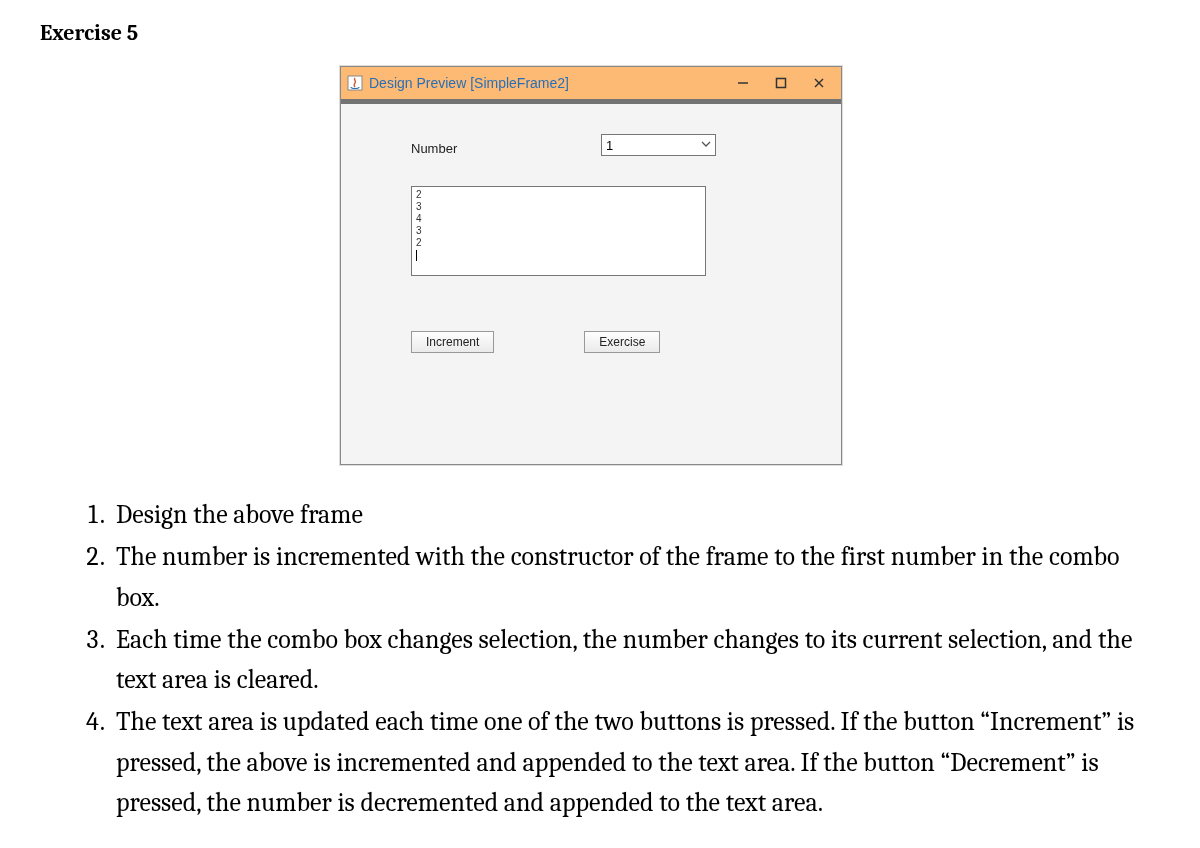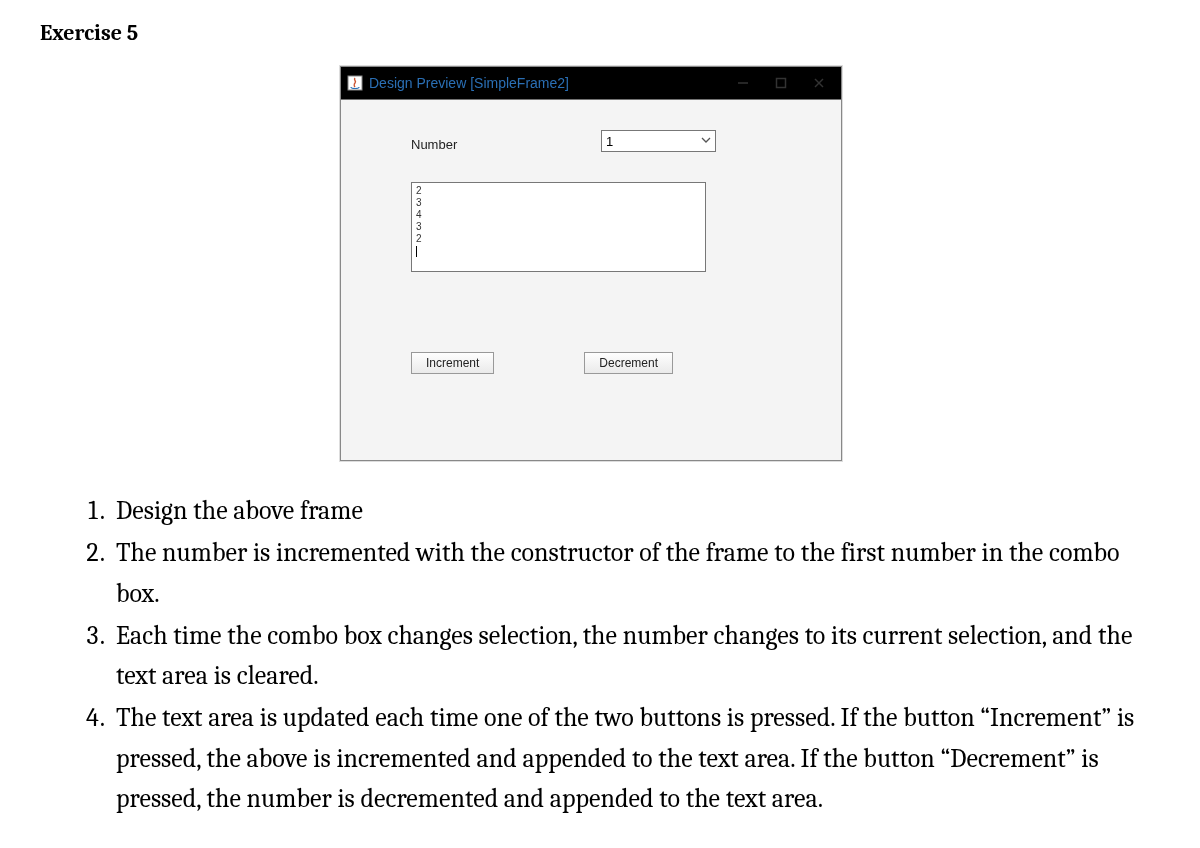--- a/index.html
+++ b/index.html
@@ -28,22 +28,22 @@
     background: #f4f4f4;
     box-shadow: 0 0 0 1px #ddd;
     font-family: "Segoe UI", Tahoma, sans-serif;
     font-size: 13px;
   }
   .titlebar {
     display: flex;
     align-items: center;
     height: 32px;
     padding: 0 6px;
-    background: #000000;
-    border-bottom: 1px solid #737373;
+    background: #fdba74;
+    border-bottom: 5px solid #737373;
   }
   .app-icon {
     width: 16px;
     height: 16px;
     margin-right: 6px;
     display: inline-flex;
     align-items: center;
     justify-content: center;
   }
   .title-text {
@@ -122,21 +122,21 @@
   .caret {
     display: inline-block;
     width: 1px;
     height: 11px;
     background: #000;
     vertical-align: bottom;
   }
   .btn-row {
     display: flex;
     gap: 90px;
-    margin-top: 80px;
+    margin-top: 55px;
     margin-left: 30px;
   }
   .jbtn {
     border: 1px solid #999;
     background: linear-gradient(#fefefe,#eaeaea);
     padding: 3px 14px;
     font-size: 12px;
     color: #222;
     font-family: "Segoe UI", Tahoma, sans-serif;
   }
@@ -200,21 +200,21 @@
         </div>
       </div>
       <div class="textarea"><span id="ta-content">2
 3
 4
 3
 2
 </span><span class="caret"></span></div>
       <div class="btn-row">
         <div class="jbtn">Increment</div>
-        <div class="jbtn">Decrement</div>
+        <div class="jbtn">Exercise</div>
       </div>
     </div>
   </div>
 </div>
 
 <ol class="instructions">
   <li>Design the above frame</li>
   <li>The number is incremented with the constructor of the frame to the first number in the combo box.</li>
   <li>Each time the combo box changes selection, the number changes to its current selection, and the text area is cleared.</li>
   <li>The text area is updated each time one of the two buttons is pressed. If the button “Increment” is pressed, the above is incremented and appended to the text area. If the button “Decrement” is pressed, the number is decremented and appended to the text area.</li>

